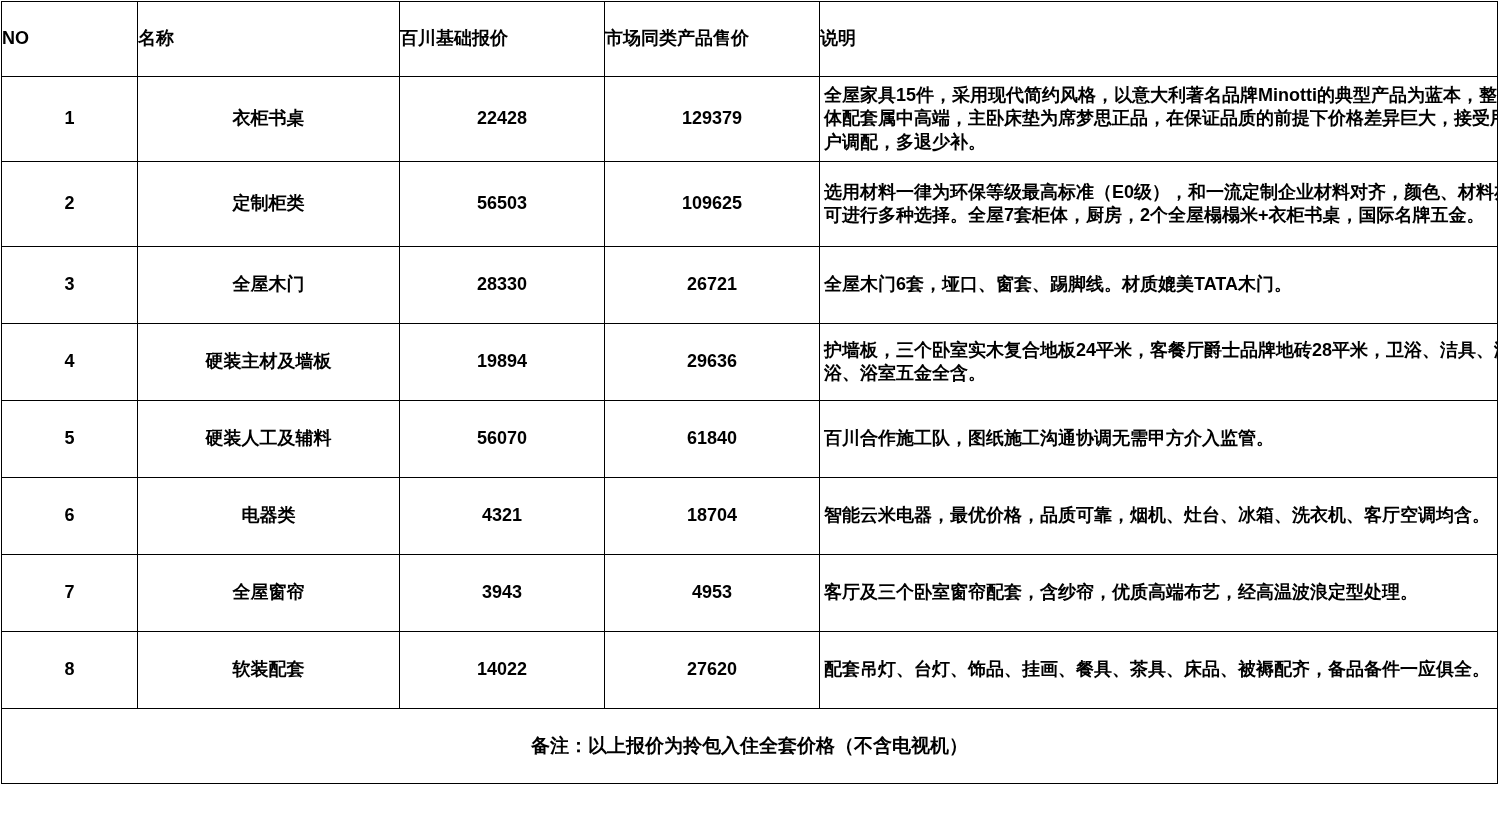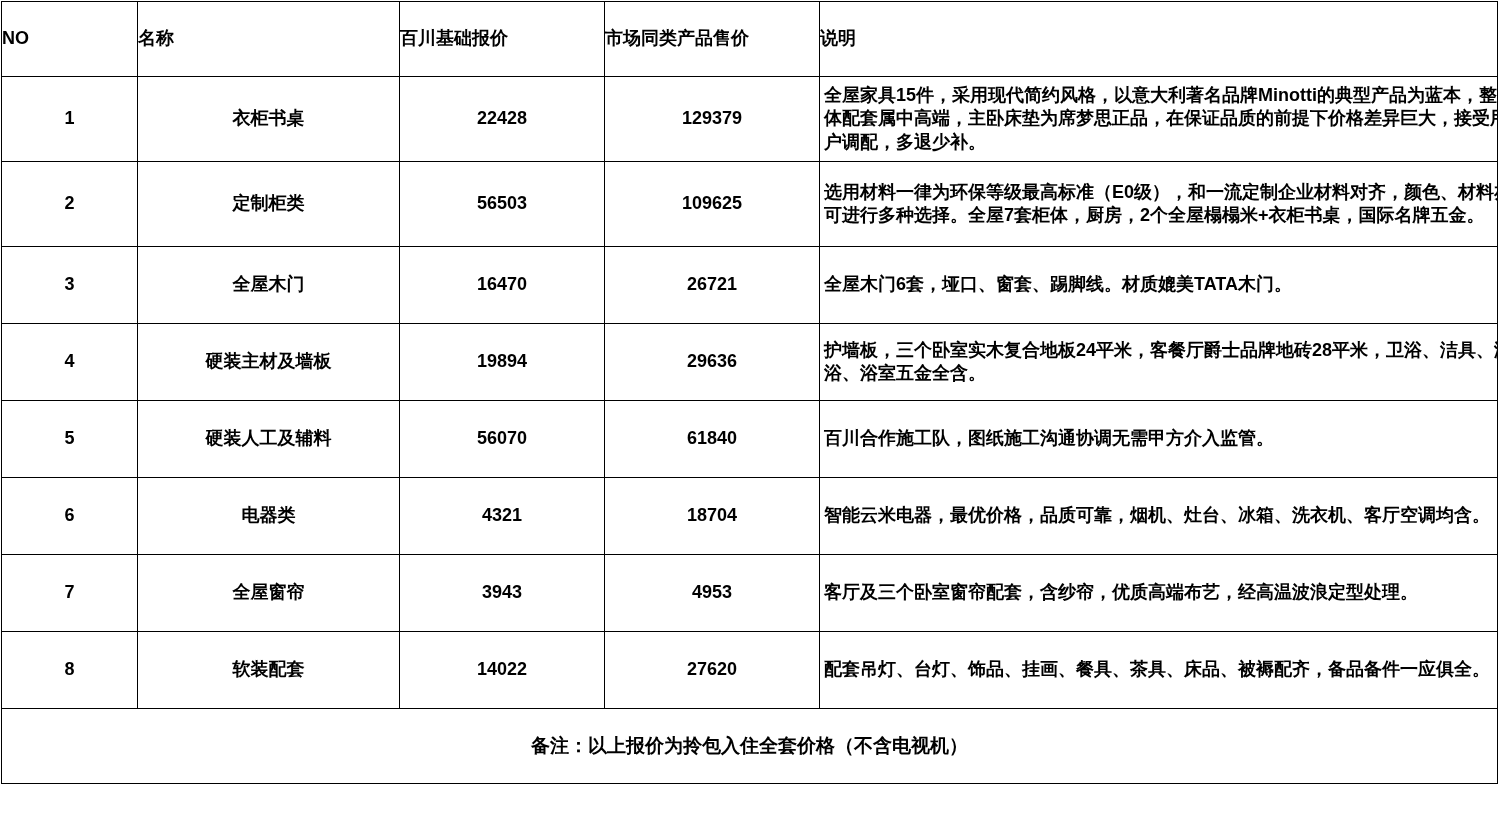--- a/index.html
+++ b/index.html
@@ -114,21 +114,21 @@
         <td class="name">定制柜类</td>
         <td class="base">56503</td>
         <td class="mkt">109625</td>
         <td class="desc">
             <span class="wrapbox">选用材料一律为环保等级最高标准（E0级），和一流定制企业材料对齐，颜色、材料亦可进行多种选择。全屋7套柜体，厨房，2个全屋榻榻米+衣柜书桌，国际名牌五金。</span>
           </td>
       </tr>
       <tr class="r-mid">
         <td class="no">3</td>
         <td class="name">全屋木门</td>
-        <td class="base">16470</td>
+        <td class="base">28330</td>
         <td class="mkt">26721</td>
         <td class="desc nowrap">
             <span class="wrapbox">全屋木门6套，垭口、窗套、踢脚线。材质媲美TATA木门。</span>
           </td>
       </tr>
       <tr class="r-mid">
         <td class="no">4</td>
         <td class="name">硬装主材及墙板</td>
         <td class="base">19894</td>
         <td class="mkt">29636</td>

